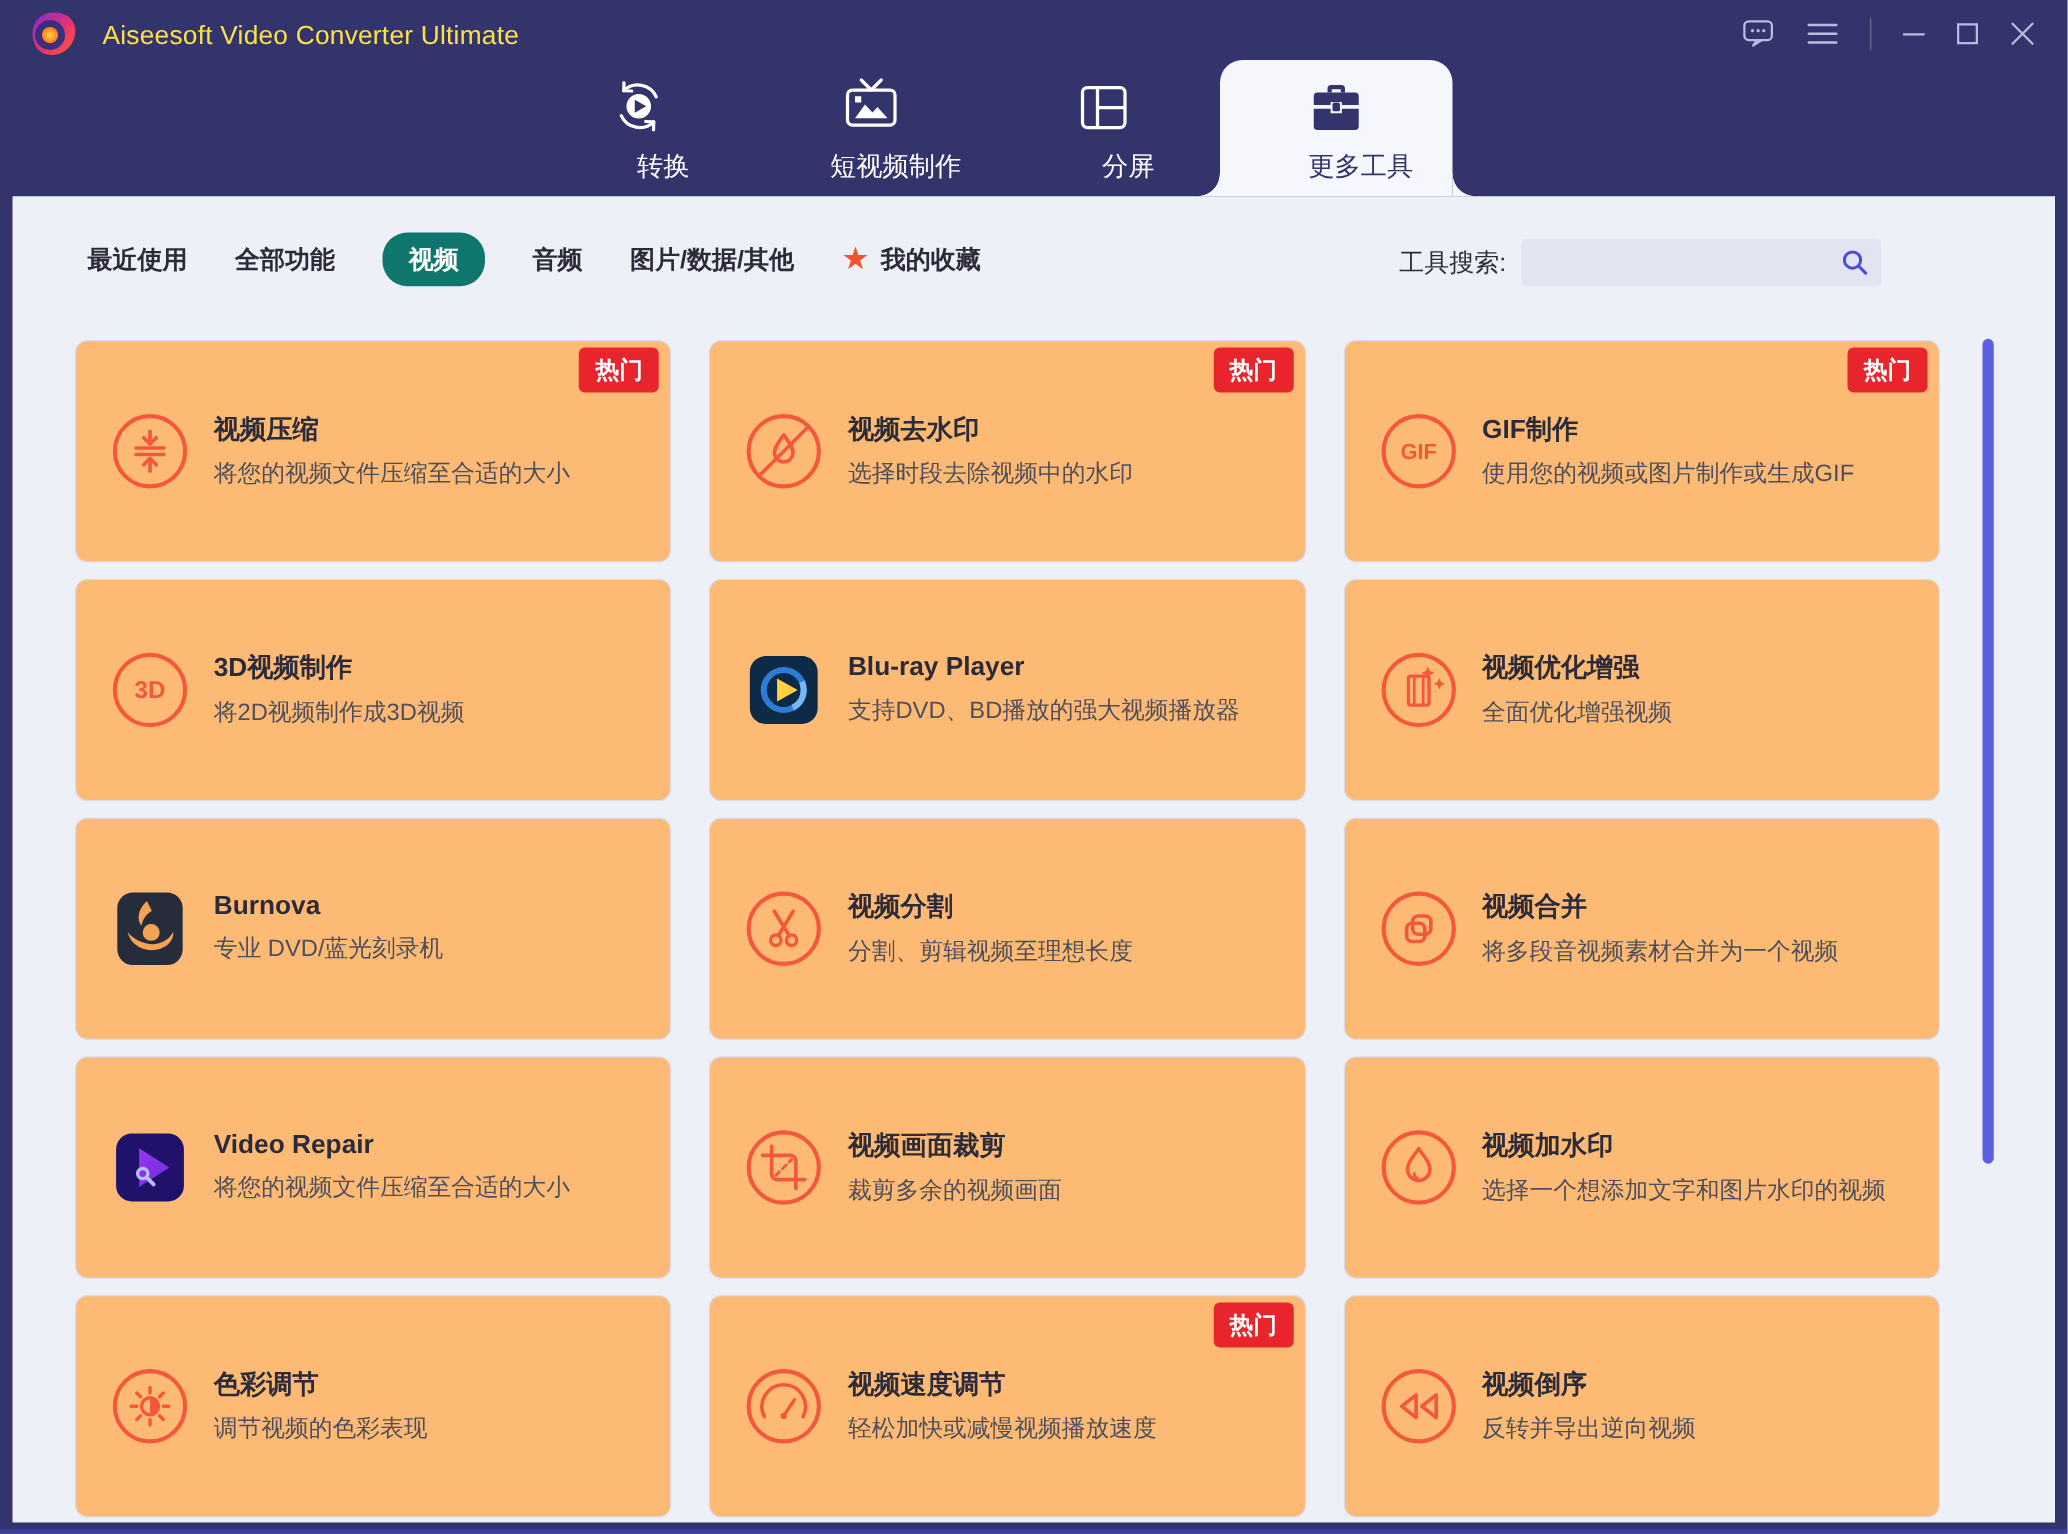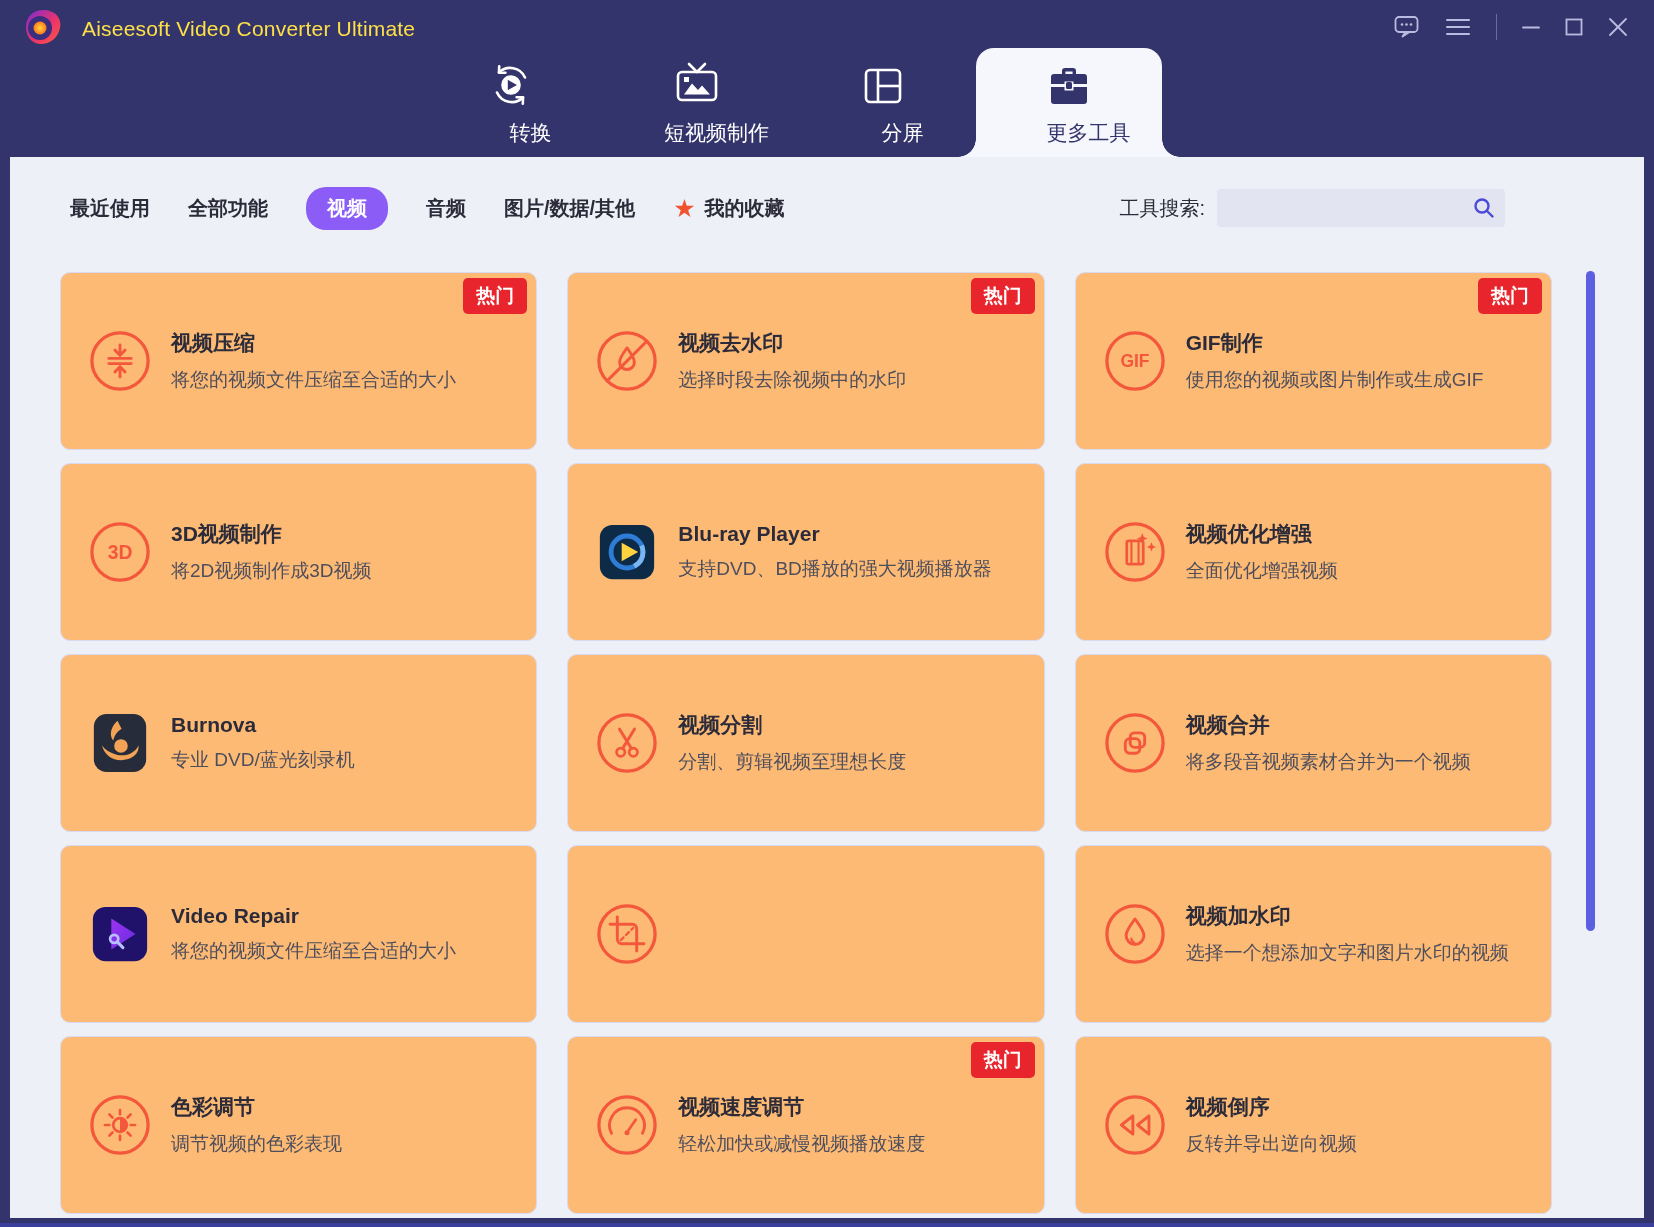--- a/index.html
+++ b/index.html
@@ -28,25 +28,25 @@
   .nav-label { font-size:21px; margin-top:7px;margin-left:39px; }
   .nav-item.active { background:#F6F7FD; color:#34346C; border-radius:18px 18px 0 0; }
   .nav-item.active::before { content:""; position:absolute; bottom:0; left:-18px; width:18px; height:18px;
      background:radial-gradient(circle at 0 0, rgba(0,0,0,0) 17.5px, #F6F7FD 18px); }
   .nav-item.active::after { content:""; position:absolute; bottom:0; right:-18px; width:18px; height:18px;
      background:radial-gradient(circle at 100% 0, rgba(0,0,0,0) 17.5px, #F6F7FD 18px); }
 
   
   .content { position:absolute; left:10px; right:10px; top:157px; bottom:9px; background:#EEF0F8; overflow:hidden; }
 
-  .toolbar { position:absolute; top:30px; left:60px; right:139px; height:42px; display:flex; align-items:center; }
+  .toolbar { position:absolute; top:30px; left:60px; right:139px; height:42px; display:flex; align-items:flex-end; }
   .filters { display:flex; align-items:center; gap:38px; }
   .filter-item { border:none; background:none; font-family:inherit; font-size:20px; font-weight:700;
                  color:#2B2B39; display:flex; align-items:center; gap:9px; cursor:pointer; padding:8px 0; }
-  .filter-item.active { background:#8b5cf6; color:#FFFFFF; border-radius:20px; padding:8px 21px; }
+  .filter-item.active { background:#0f766e; color:#FFFFFF; border-radius:20px; padding:8px 21px; }
   .star { color:#F0532D; font-size:25px; line-height:1; }
 
   .search { margin-left:auto; display:flex; align-items:center; gap:12px; }
   .search-label { font-size:20px; color:#2B2B39; }
   .search-box { position:relative; width:288px; height:38px; background:#E3E4F1; border-radius:4px; }
   .search-box input { position:absolute; inset:0; width:100%; height:100%; background:transparent; border:none; outline:none;
                       padding:0 42px 0 12px; font-size:17px; color:#2B2B39; font-family:inherit; }
   .search-icon { position:absolute; right:9px; top:7px; pointer-events:none; }
 
   .grid { position:absolute; top:115px; left:50px; width:1492px;
@@ -385,20 +385,24 @@
     <span class="tool-icon">
           <svg viewBox="0 0 64 64">
             <circle cx="32" cy="32" r="29" fill="none" stroke="#F4583C" stroke-width="3.4"></circle>
             <g fill="none" stroke="#F4583C" stroke-width="3" stroke-linecap="round" stroke-linejoin="round">
               <path d="M22 14.5 V37.5 a4.5 4.5 0 0 0 4.5 4.5 H49.5"></path>
               <path d="M14.5 22 H37.5 a4.5 4.5 0 0 1 4.5 4.5 V49.5"></path>
               <path d="M25.5 38.5 L38.5 25.5" stroke-dasharray="4.2 3.6" stroke-width="2.4"></path>
             </g>
           </svg>
         </span>
+    <div class="card-text">
+      <h3 class="card-title">视频画面裁剪</h3>
+      <p class="card-desc">裁剪多余的视频画面</p>
+    </div>
   </article>
       <article class="card">
 
     <span class="tool-icon">
           <svg viewBox="0 0 64 64">
             <circle cx="32" cy="32" r="29" fill="none" stroke="#F4583C" stroke-width="3.4"></circle>
             <g fill="none" stroke="#F4583C" stroke-width="3" stroke-linecap="round" stroke-linejoin="round">
               <path d="M32 16.5 C26.7 23.8 22.8 28.3 22.8 33.6 a9.2 9.2 0 0 0 18.4 0 C41.2 28.3 37.3 23.8 32 16.5 Z"></path>
               <path d="M28.2 36.8 a4.6 4.6 0 0 0 3 4" stroke-width="2.2"></path>
             </g>

